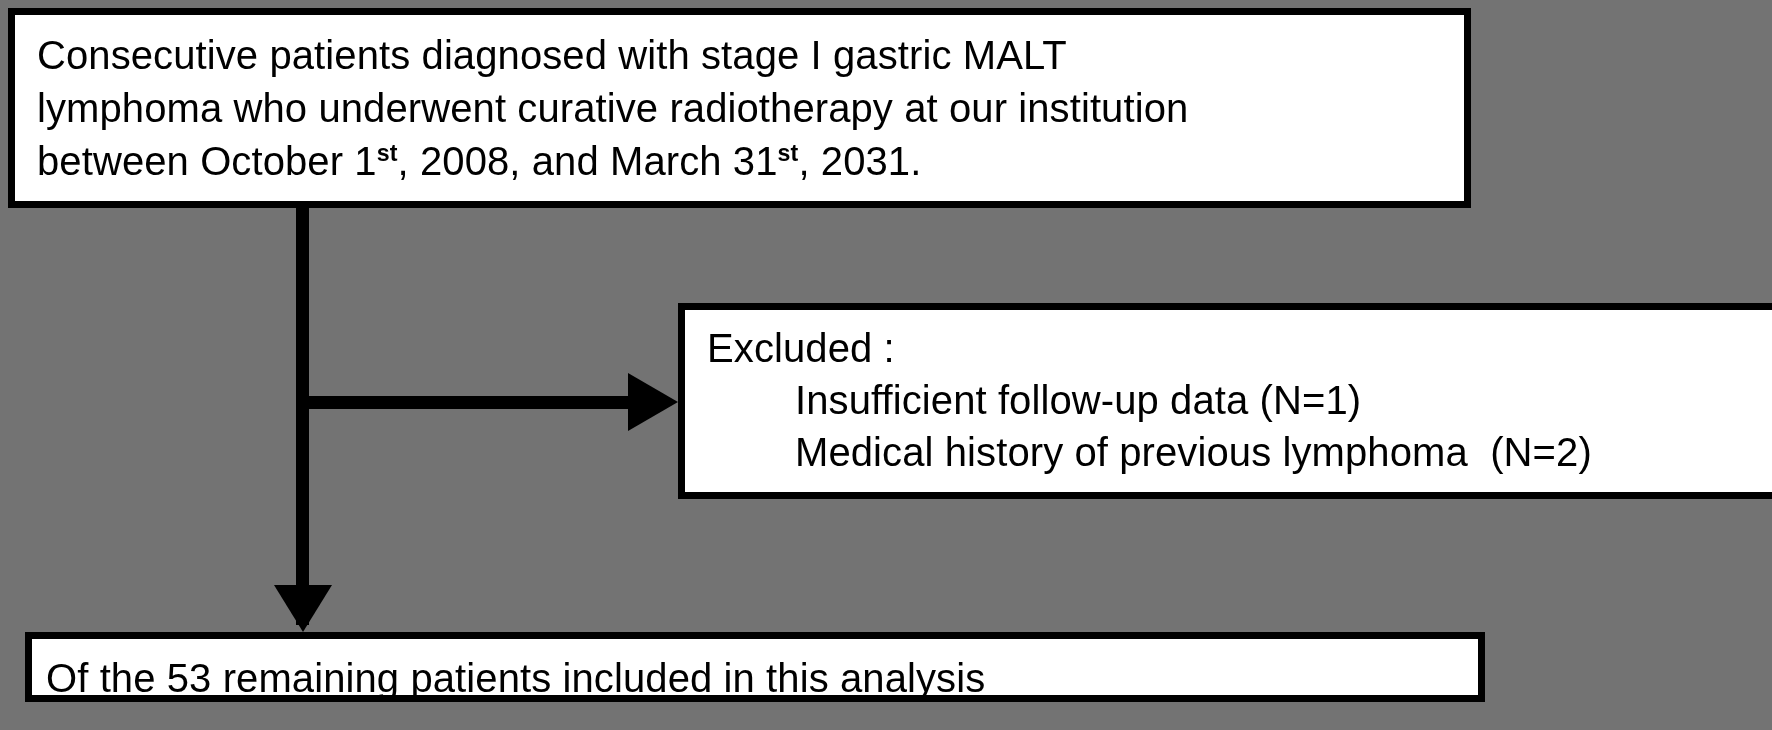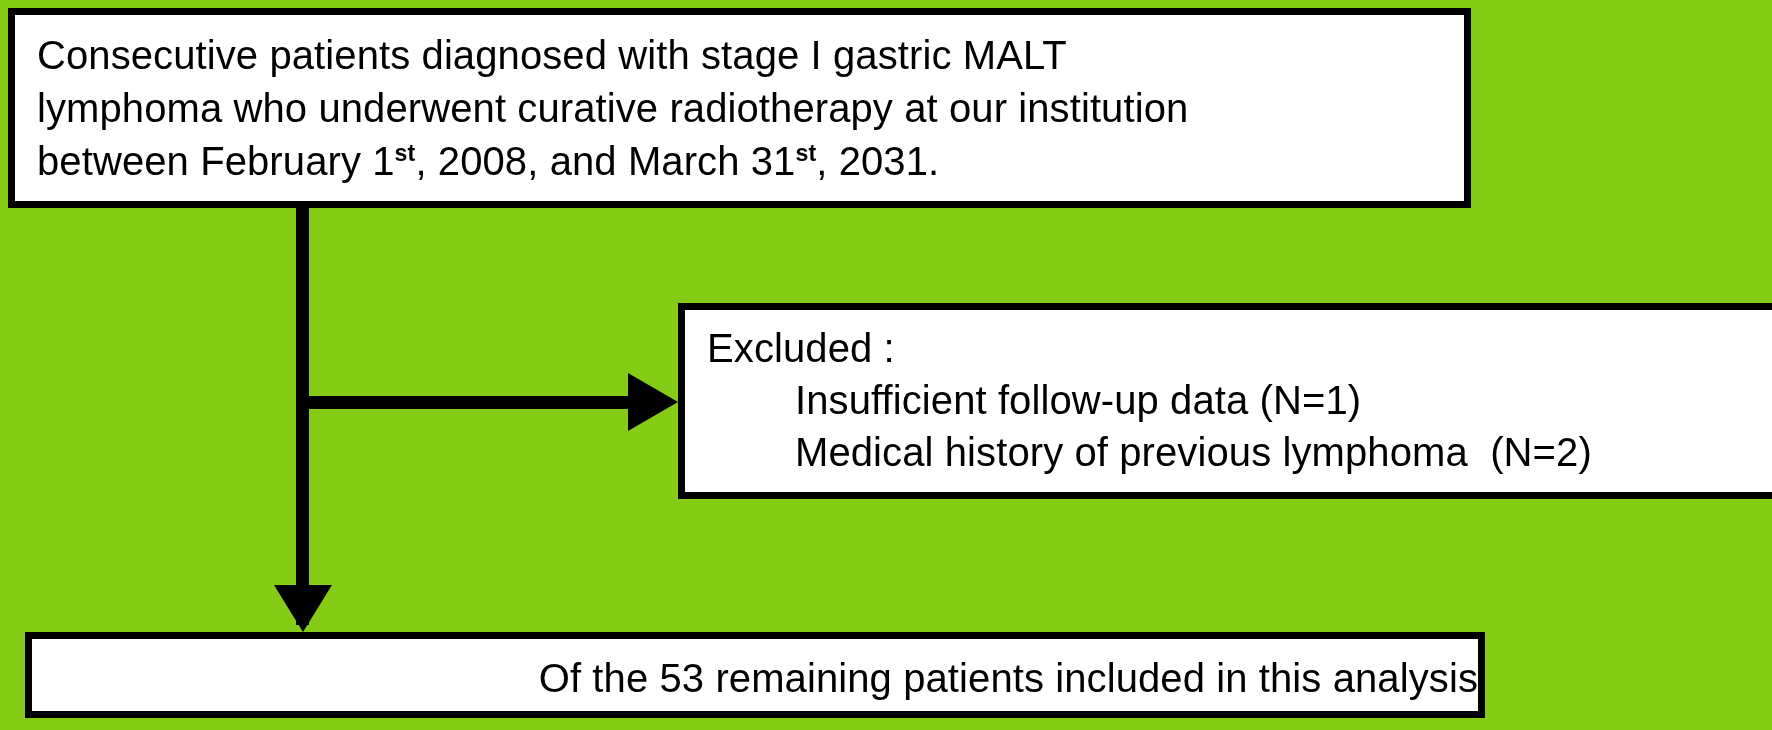--- a/index.html
+++ b/index.html
@@ -8,21 +8,21 @@
     background: #ffffff;
   }
   body {
     font-family: "Liberation Sans", sans-serif;
     color: #000000;
   }
   #canvas {
     position: relative;
     width: 1772px;
     height: 730px;
-    background: #84cc16;
+    background: #737373;
     overflow: hidden;
   }
 
   .flow-box {
     position: absolute;
     box-sizing: border-box;
     border: 7px solid #000000;
     background: #ffffff;
   }
 
@@ -52,23 +52,22 @@
     padding: 12px 0 0 22px;
   }
   #box-excluded .box-text { line-height: 52px; }
   .indent-line { padding-left: 88px; display: block; }
 
   
   #box-included {
     left: 25px;
     top: 632px;
     width: 1460px;
-    height: 86px;
+    height: 70px;
     padding: 13px 0 0 14px;
-    text-align: right;
   }
 
   
   .connector {
     position: absolute;
   }
   #connector-vertical {
     left: 296px;
     top: 207px;
     width: 13px;
@@ -109,21 +108,21 @@
   }
 </style>
 </head>
 <body>
 
 <div id="canvas">
 
   <div class="flow-box" id="box-enrollment">
     <div class="box-text">Consecutive patients diagnosed with stage I gastric MALT</div>
     <div class="box-text">lymphoma who underwent curative radiotherapy at our institution</div>
-    <div class="box-text"><span>between February 1</span><sup>st</sup><span>, 2008, and March 31</span><sup>st</sup><span>, 2031.</span></div>
+    <div class="box-text"><span>between October 1</span><sup>st</sup><span>, 2008, and March 31</span><sup>st</sup><span>, 2031.</span></div>
   </div>
 
   <div class="connector" id="connector-vertical"></div>
   <div class="connector" id="connector-horizontal"></div>
   <div class="connector" id="arrowhead-right"></div>
   <div class="connector" id="arrowhead-down"></div>
 
   <div class="flow-box" id="box-excluded">
     <div class="box-text">Excluded :</div>
     <div class="box-text indent-line">Insufficient follow-up data (N=1)</div>

